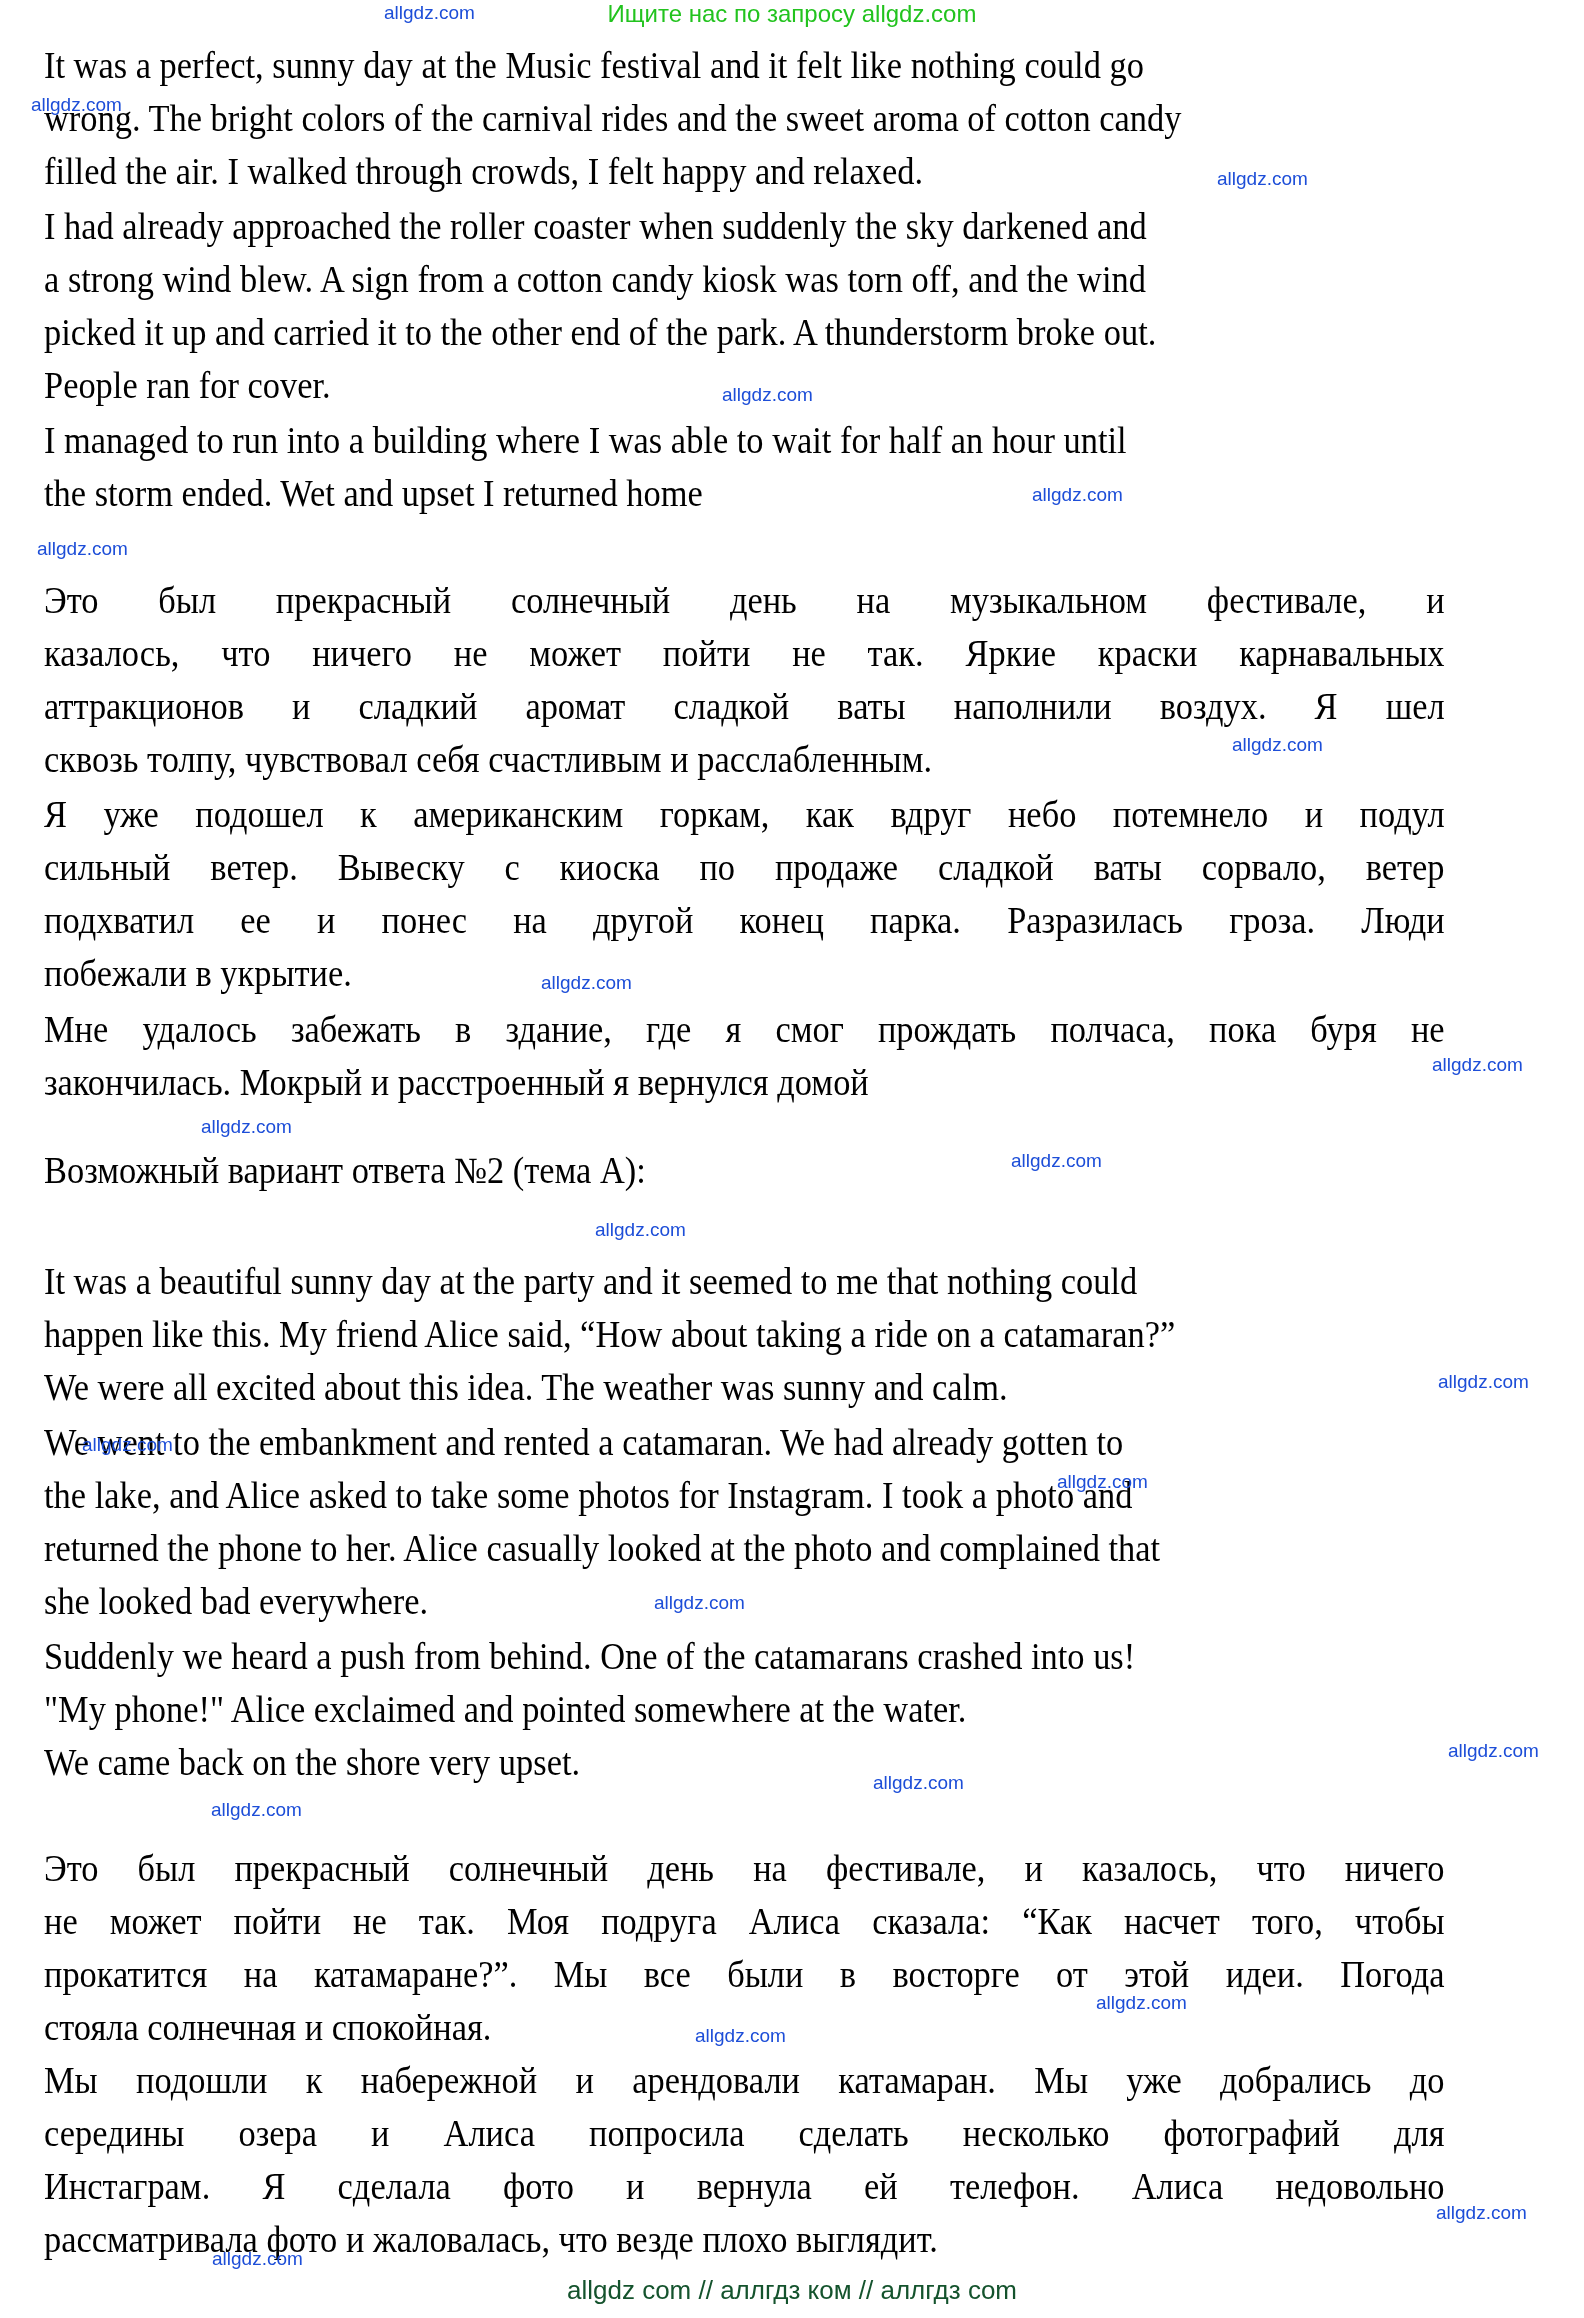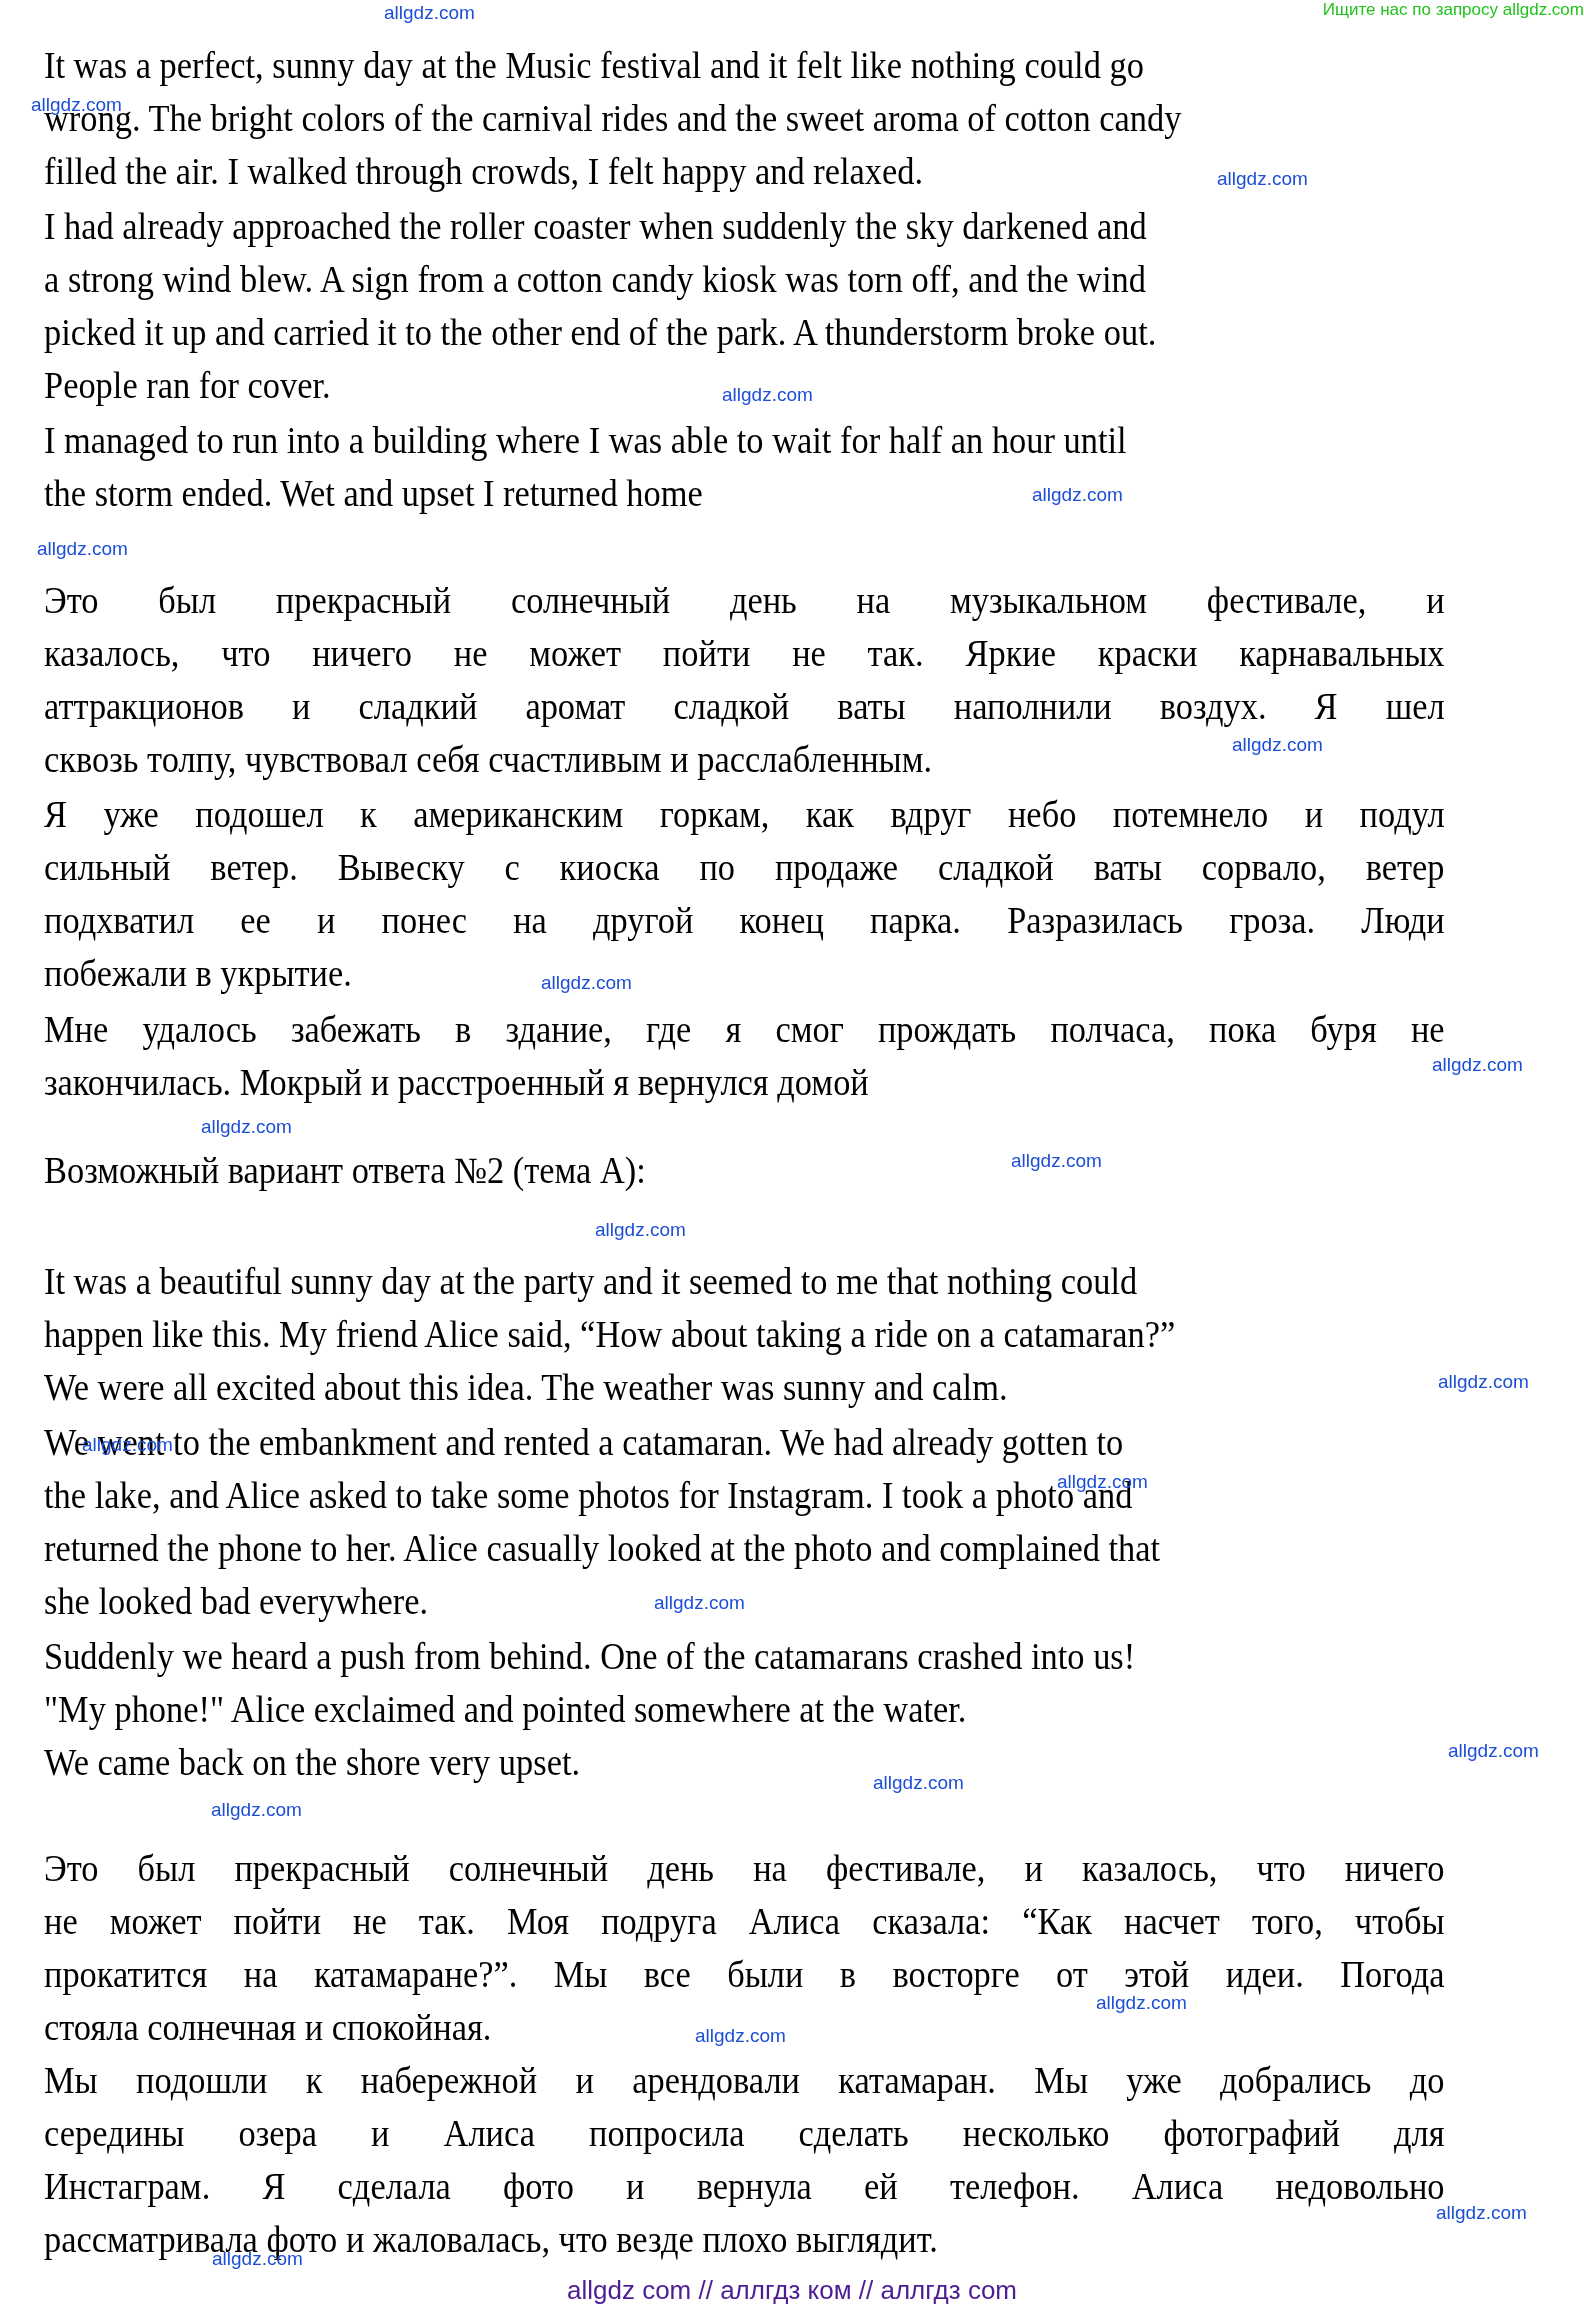--- a/index.html
+++ b/index.html
@@ -14,23 +14,23 @@
     font-family: "Liberation Serif", serif;
     overflow: hidden;
   }
 
   
   .promo {
     position: absolute;
     top: 0px;
     left: 0;
     width: 1584px;
-    text-align: right;
+    text-align: center;
     font-family: "Liberation Sans", sans-serif;
-    font-size: 17px;
+    font-size: 24px;
     color: #22c31e;
     letter-spacing: 0px;
     white-space: nowrap;
   }
 
   
   .page {
     position: absolute;
     top: 0;
     left: 0;
@@ -89,21 +89,21 @@
 
   
   .footer {
     position: absolute;
     left: 0;
     top: 2275px;
     width: 1584px;
     text-align: center;
     font-family: "Liberation Sans", sans-serif;
     font-size: 26px;
-    color: #4c1d95;
+    color: #14532d;
     white-space: nowrap;
   }
 </style>
 </head>
 <body>
 
 <div class="promo">Ищите нас по запросу allgdz.com</div>
 
 <div class="page">
 

